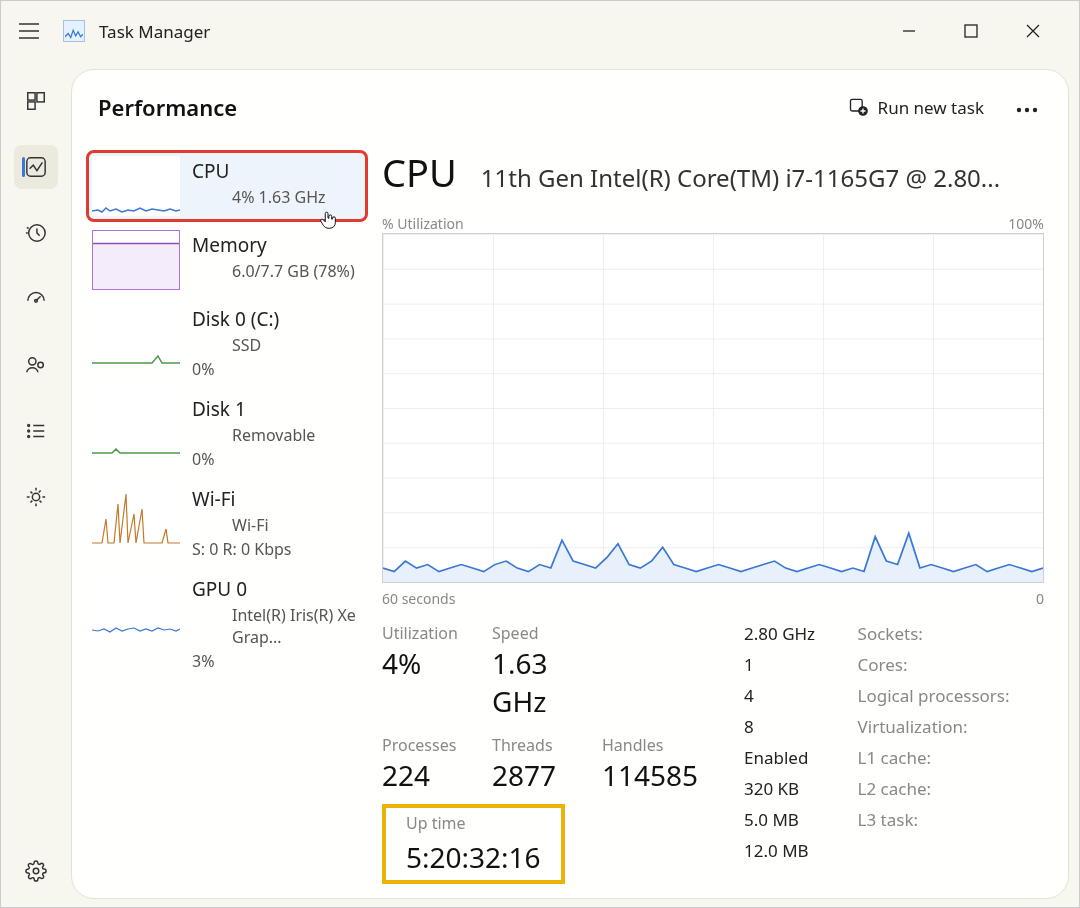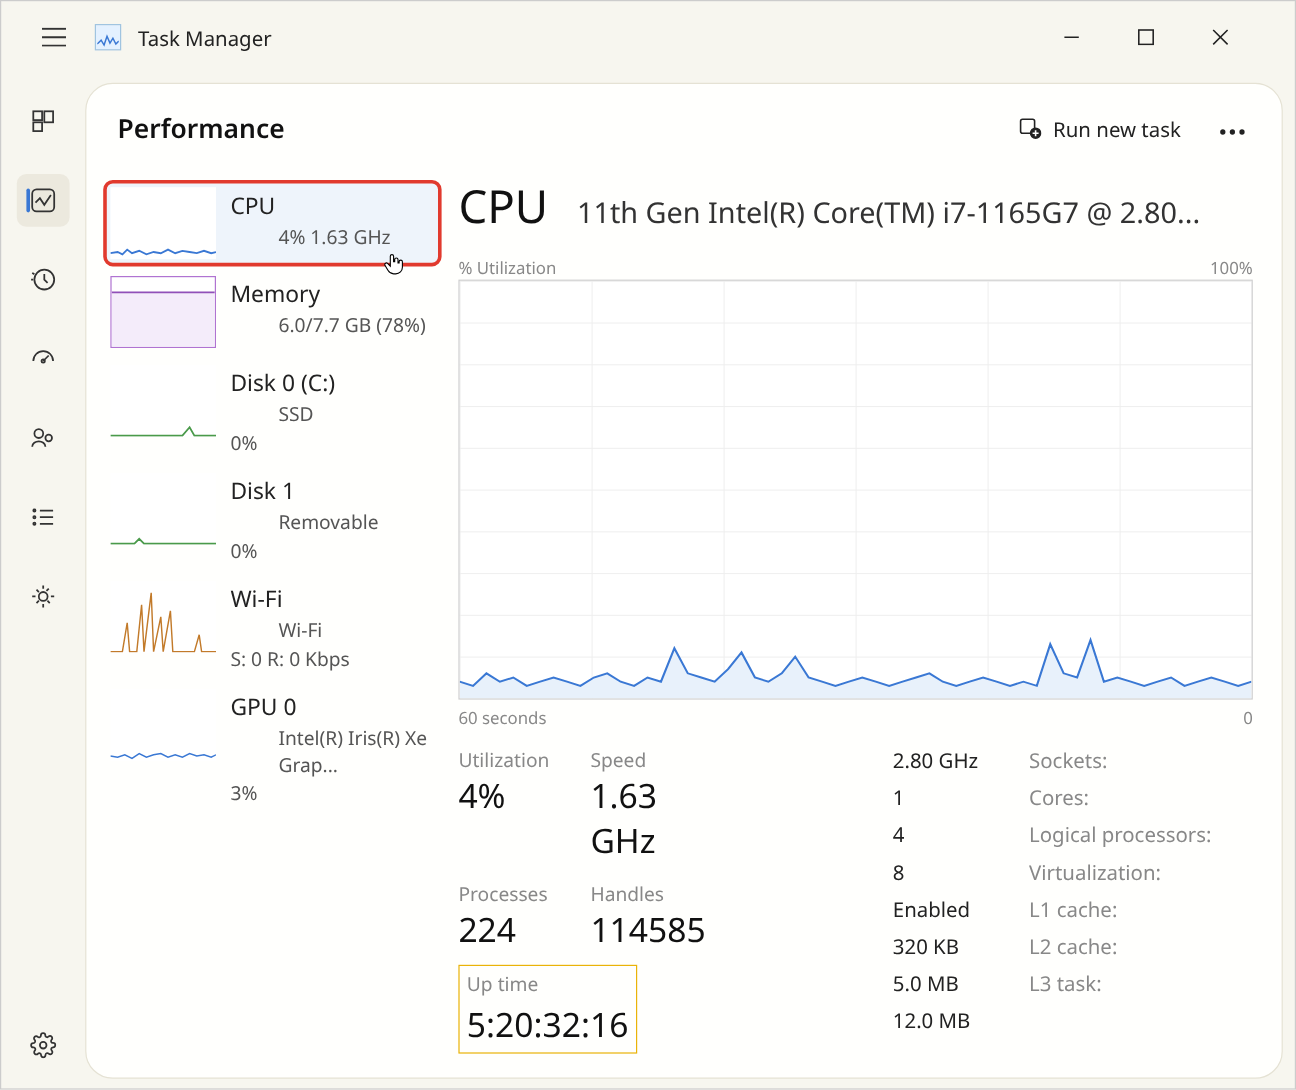--- a/index.html
+++ b/index.html
@@ -12,21 +12,21 @@
     overflow: hidden;
     position: relative;
     border: 1px solid #ccc;
   }
 
   
   .titlebar {
     display: flex;
     align-items: center;
     height: 60px;
-    padding: 0 24px;
+    padding: 0 8px;
     gap: 14px;
   }
   .hamburger {
     width: 40px; height: 40px;
     display: flex; align-items: center; justify-content: center;
     cursor: pointer;
     border-radius: 6px;
   }
   .app-icon {
     width: 22px; height: 22px;
@@ -183,22 +183,22 @@
   .stats-left { flex:1; }
   .stat-grid {
     display:grid;
     grid-template-columns: 110px 110px 110px;
     row-gap: 14px;
   }
   .stat-label { font-size:16px; color:#888; }
   .stat-value { font-size:28px; color:#111; }
   .uptime-box {
     margin-top:10px;
-    border:1px solid #eab308;
-    padding:4px 6px;
+    border:4px solid #eab308;
+    padding:4px 20px;
     display:inline-block;
   }
   .uptime-box .stat-label{margin-bottom:4px;}
 
   .stats-right {
     width: 300px;
     display:grid;
     grid-template-columns: auto auto;
     align-content:start;
     row-gap:8px;
@@ -439,20 +439,24 @@
             <div>
               <div class="stat-label">Speed</div>
               <div class="stat-value">1.63 GHz</div>
             </div>
             <div></div>
             <div>
               <div class="stat-label">Processes</div>
               <div class="stat-value">224</div>
             </div>
             <div>
+              <div class="stat-label">Threads</div>
+              <div class="stat-value">2877</div>
+            </div>
+            <div>
               <div class="stat-label">Handles</div>
               <div class="stat-value">114585</div>
             </div>
           </div>
           <div class="uptime-box">
             <div class="stat-label">Up time</div>
             <div class="stat-value">5:20:32:16</div>
           </div>
         </div>
         <div class="stats-right" id="specs-grid">

